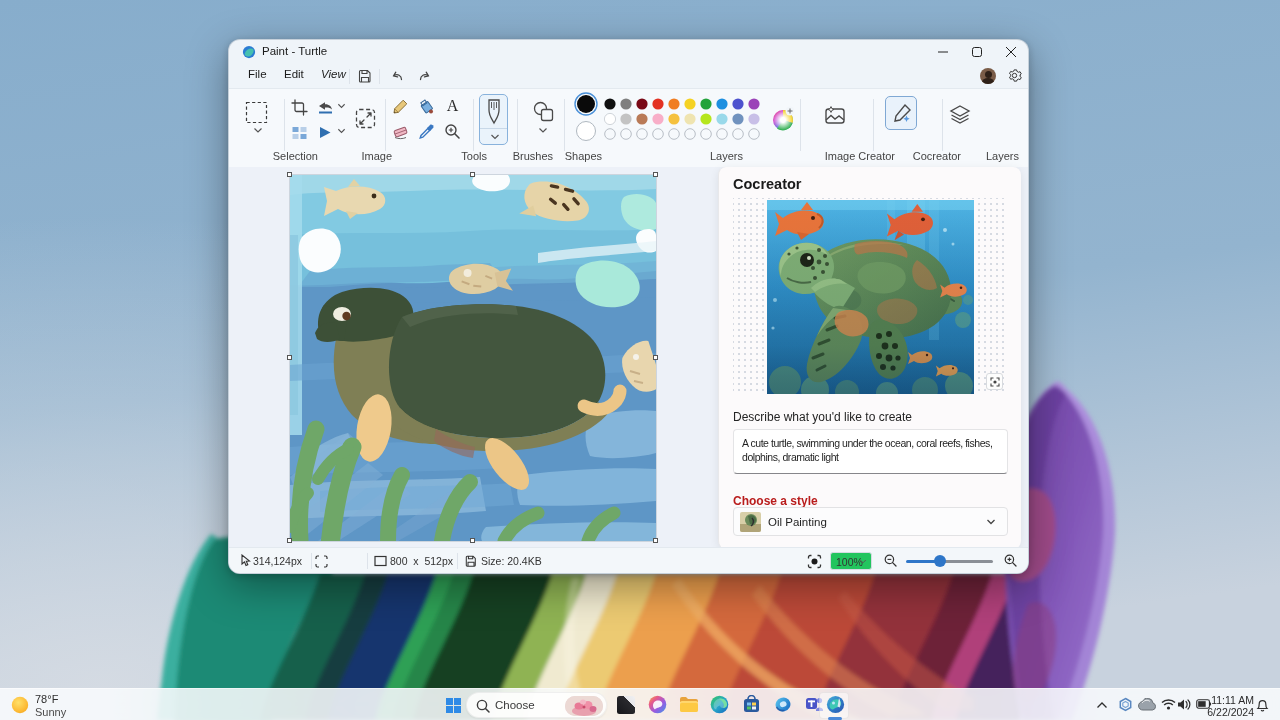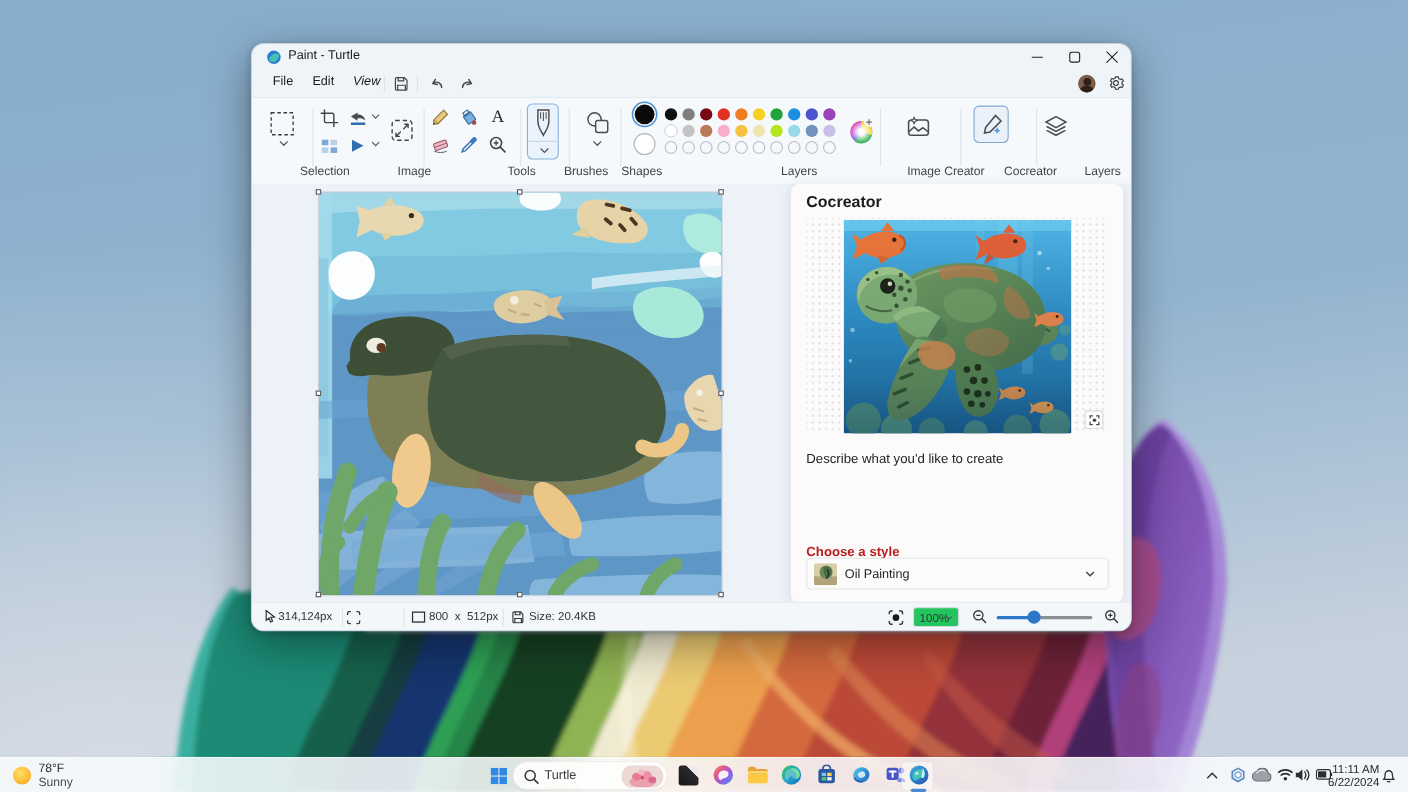--- a/index.html
+++ b/index.html
@@ -574,20 +574,21 @@
         <circle cx="8" cy="100" r="2" fill="#bde4f2" opacity="0.6"></circle>
         <circle cx="6" cy="128" r="1.6" fill="#bde4f2" opacity="0.6"></circle>
       </svg>
       <div style="position:absolute;left:267px;top:206px;width:17px;height:17px;background:#fdfdfd;border:1px solid #d8dade;border-radius:3px;">
         <svg style="position:absolute;left:2.5px;top:2.5px;" width="10" height="10" viewBox="0 0 10 10">
               <path d="M1,3.5 V1 H3.5 M6.5,1 H9 V3.5 M9,6.5 V9 H6.5 M3.5,9 H1 V6.5" fill="none" stroke="#444" stroke-width="1.1"></path>
               <circle cx="5" cy="5" r="1.6" fill="#444"></circle>
             </svg>
       </div>
       <div style="position:absolute;left:14px;top:243px;font-size:12px;font-weight:400;color:#242424;">Describe what you'd like to create</div>
+      <div style="position:absolute;left:14px;top:262px;width:275px;height:45px;background:#fff;border:1px solid #e4e4e6;border-bottom:1px solid #86868a;border-radius:4px;font-size:10.5px;letter-spacing:-0.45px;color:#1f1f1f;padding:6px 8px;line-height:14px;white-space:nowrap;overflow:hidden;">A cute turtle, swimming under the ocean, coral reefs, fishes,<br>dolphins, dramatic light</div>
       <div style="position:absolute;left:14px;top:327px;font-size:12px;font-weight:600;color:#b91c1c;">Choose a style</div>
       <div style="position:absolute;left:14px;top:340px;width:275px;height:29px;background:#fcfcfd;border:1px solid #e2e2e4;border-radius:4px;">
         <svg style="position:absolute;left:6px;top:4px;border-radius:2px;" width="21" height="20" viewBox="0 0 21 20">
               <rect width="21" height="20" fill="#d8cfa8"></rect>
               <rect x="0" y="12" width="21" height="8" fill="#b0a478"></rect>
               <circle cx="11" cy="8" r="6" fill="#6a8a5a"></circle>
               <path d="M8,4 C12,2 16,4 16,8 C16,11 13,13 10,12 Z" fill="#4a6a44"></path>
               <path d="M12,6 C14,8 14,12 11,14" stroke="#2e2e2e" stroke-width="1.4" fill="none"></path>
             </svg>
         <div style="position:absolute;left:34px;top:8px;font-size:11.5px;color:#1f1f1f;">Oil Painting</div>
@@ -659,21 +660,21 @@
         <rect x="8" y="0" width="7" height="7" fill="#2e8ae6"></rect>
         <rect x="0" y="8" width="7" height="7" fill="#2e8ae6"></rect>
         <rect x="8" y="8" width="7" height="7" fill="#2e8ae6"></rect>
       </svg>
 
   <div style="position:absolute;left:466px;top:3px;width:141px;height:26px;background:rgba(255,255,255,0.85);border:1px solid rgba(0,0,0,0.06);border-radius:13px;box-shadow:0 1px 2px rgba(0,0,0,0.06);">
     <svg style="position:absolute;left:9px;top:6px;" width="14" height="14" viewBox="0 0 14 14">
           <circle cx="6" cy="6" r="4.6" fill="none" stroke="#3c3c3c" stroke-width="1.4"></circle>
           <path d="M9.5,9.5 L13,13" stroke="#3c3c3c" stroke-width="1.5" stroke-linecap="round"></path>
         </svg>
-    <div style="position:absolute;left:28px;top:6px;font-size:11.5px;color:#3a3a3a;">Turtle</div>
+    <div style="position:absolute;left:28px;top:6px;font-size:11.5px;color:#3a3a3a;">Choose</div>
     <div style="position:absolute;right:3px;top:2.5px;width:38px;height:20px;border-radius:10px;overflow:hidden;background:#e8d8dc;">
       <svg width="38" height="20">
             <rect width="38" height="20" fill="#ecd9d4"></rect>
             <ellipse cx="19" cy="15" rx="12" ry="5" fill="#e8a0ae"></ellipse>
             <ellipse cx="14" cy="10" rx="4.5" ry="3.5" fill="#e87a96"></ellipse>
             <ellipse cx="23" cy="9" rx="4.5" ry="4" fill="#f090a8"></ellipse>
             <ellipse cx="28" cy="13" rx="3.5" ry="3" fill="#d86a8e"></ellipse>
             <ellipse cx="18" cy="6" rx="3" ry="2.5" fill="#f4b8c6"></ellipse>
             <circle cx="19" cy="11" r="1.5" fill="#c84a6a"></circle>
           </svg>

